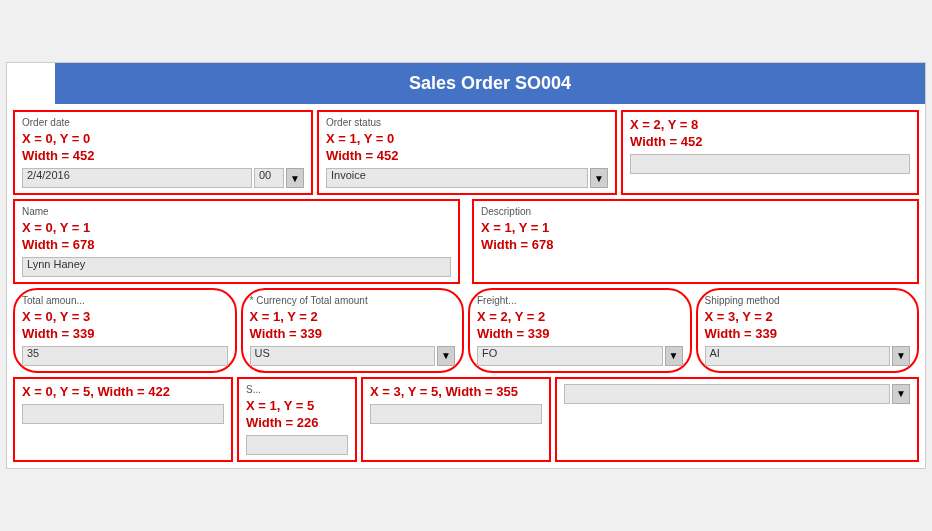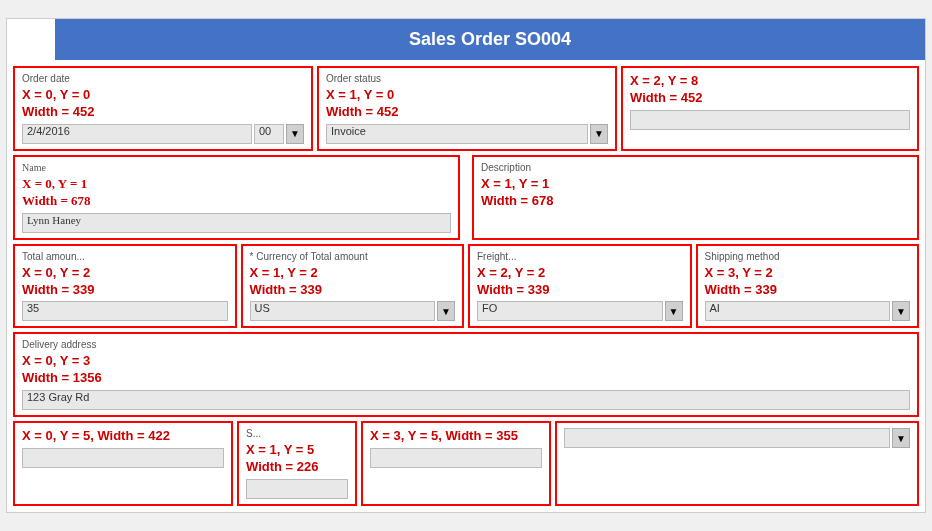--- a/index.html
+++ b/index.html
@@ -80,25 +80,25 @@
       display: flex;
       align-items: center;
       justify-content: center;
     }
     
     .row0 .cell:nth-child(1) { flex: 0 0 300px; }
     .row0 .cell:nth-child(2) { flex: 0 0 300px; }
     .row0 .cell:nth-child(3) { flex: 1; }
 
     
-    .row1 .cell:nth-child(1) { flex: 1; font-family: Liberation Serif, serif; }
+    .row1 .cell:nth-child(1) { flex: 1; }
     .row1 .cell:nth-child(2) { flex: 1; margin-left: 8px; }
 
     
-    .row2 .cell { flex: 1; }
+    .row2 .cell { flex: 1; border-radius: 24px; }
 
     
     .row3 .cell { flex: 1; }
 
     
     .row4 .cell { flex: 1; }
 
     
     .row5 .cell:nth-child(1) { flex: 0 0 auto; width: 220px; }
     .row5 .cell:nth-child(2) { flex: 0 0 auto; width: 120px; }
@@ -166,21 +166,21 @@
           <span>X = 1, Y = 1</span><br>
           <span>Width = 678</span>
         </div>
       </div>
     </div>
 
     <div class="row row2">
       <div class="cell">
         <span class="cell-label">Total amoun...</span>
         <div class="cell-content">
-          <span>X = 0, Y = 2</span><br>
+          <span>X = 0, Y = 3</span><br>
           <span>Width = 339</span>
         </div>
         <div class="cell-input">
           <div class="fake-input"><span>35</span></div>
         </div>
       </div>
       <div class="cell">
         <span class="cell-label">* Currency of Total amount</span>
         <div class="cell-content">
           <span>X = 1, Y = 2</span><br>
@@ -208,32 +208,20 @@
           <span>X = 3, Y = 2</span><br>
           <span>Width = 339</span>
         </div>
         <div class="cell-input">
           <div class="fake-input"><span>AI</span></div>
           <div class="fake-dropdown">▼</div>
         </div>
       </div>
     </div>
 
-    <div class="row row3">
-      <div class="cell">
-        <span class="cell-label">Delivery address</span>
-        <div class="cell-content">
-          <span>X = 0, Y = 3</span><br>
-          <span>Width = 1356</span>
-        </div>
-        <div class="cell-input">
-          <div class="fake-input"><span>123 Gray Rd</span></div>
-        </div>
-      </div>
-    </div>
 
 
     <div class="row row5">
       <div class="cell">
         <div class="cell-content">
           <span>X = 0, Y = 5, Width = 422</span>
         </div>
         <div class="cell-input">
           <div class="fake-input"></div>
         </div>

